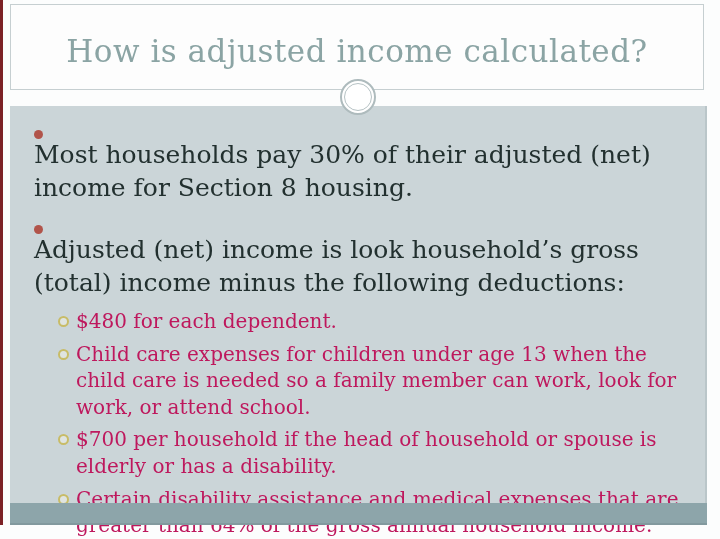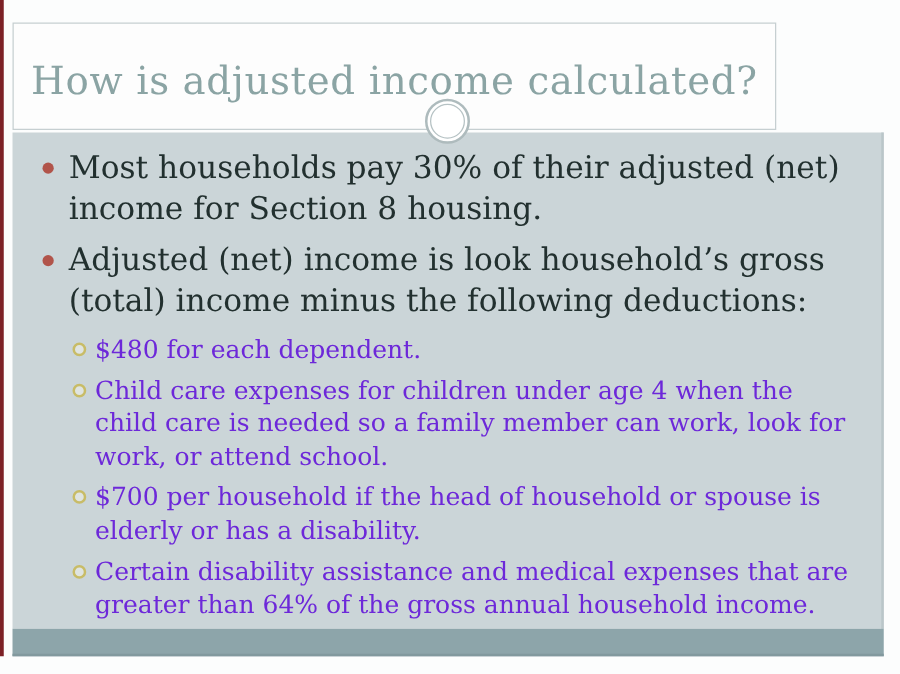--- a/index.html
+++ b/index.html
@@ -16,22 +16,22 @@
     overflow: hidden;
   }
   .edge-stripe {
     position: absolute;
     left: 0; top: 0;
     width: 3px; height: 525px;
     background: #7c2126;
   }
   .title-box {
     position: absolute;
-    left: 10px; top: 18px;
-    width: 611px; height: 86px;
+    left: 10px; top: 4px;
+    width: 694px; height: 86px;
     background: #fdfdfd;
     border: 1px solid #c6cfd1;
     box-sizing: border-box;
     display: flex;
     align-items: center;
     justify-content: center;
   }
   .title-text {
     margin: 0;
     padding-top: 8px;
@@ -77,20 +77,21 @@
   }
   ul.bullets {
     list-style: none;
     margin: 0;
     padding: 0;
   }
   li.bullet-row {
     display: flex;
     align-items: flex-start;
     margin-bottom: 9px;
+    flex-direction: column;
   }
   .dot {
     flex: 0 0 auto;
     width: 9px; height: 9px;
     margin-top: 12px;
     margin-right: 12px;
     border-radius: 50%;
     background: #b1544a;
   }
   .main-text {
@@ -116,21 +117,21 @@
     margin-right: 7px;
     border-radius: 50%;
     border: 2px solid #c8bc67;
     box-sizing: border-box;
     background: #dfe4e1;
   }
   .sub-text {
     width: 605px;
     font-size: 20px;
     line-height: 1.33;
-    color: #6d28d9;
+    color: #be185d;
   }
 </style>
 </head>
 <body>
 
 <div class="slide">
 
   <div class="edge-stripe"></div>
 
   <div class="title-box">
@@ -156,21 +157,21 @@
 
     <ul class="sub-bullets">
 
       <li class="sub-row">
         <span class="ring"></span>
         <span class="sub-text">$480 for each dependent.</span>
       </li>
 
       <li class="sub-row">
         <span class="ring"></span>
-        <span class="sub-text">Child care expenses for children under age 4 when the child care is needed so a family member can work, look for work, or attend school.</span>
+        <span class="sub-text">Child care expenses for children under age 13 when the child care is needed so a family member can work, look for work, or attend school.</span>
       </li>
 
       <li class="sub-row">
         <span class="ring"></span>
         <span class="sub-text">$700 per household if the head of household or spouse is elderly or has a disability.</span>
       </li>
 
       <li class="sub-row">
         <span class="ring"></span>
         <span class="sub-text">Certain disability assistance and medical expenses that are greater than 64% of the gross annual household income.</span>

